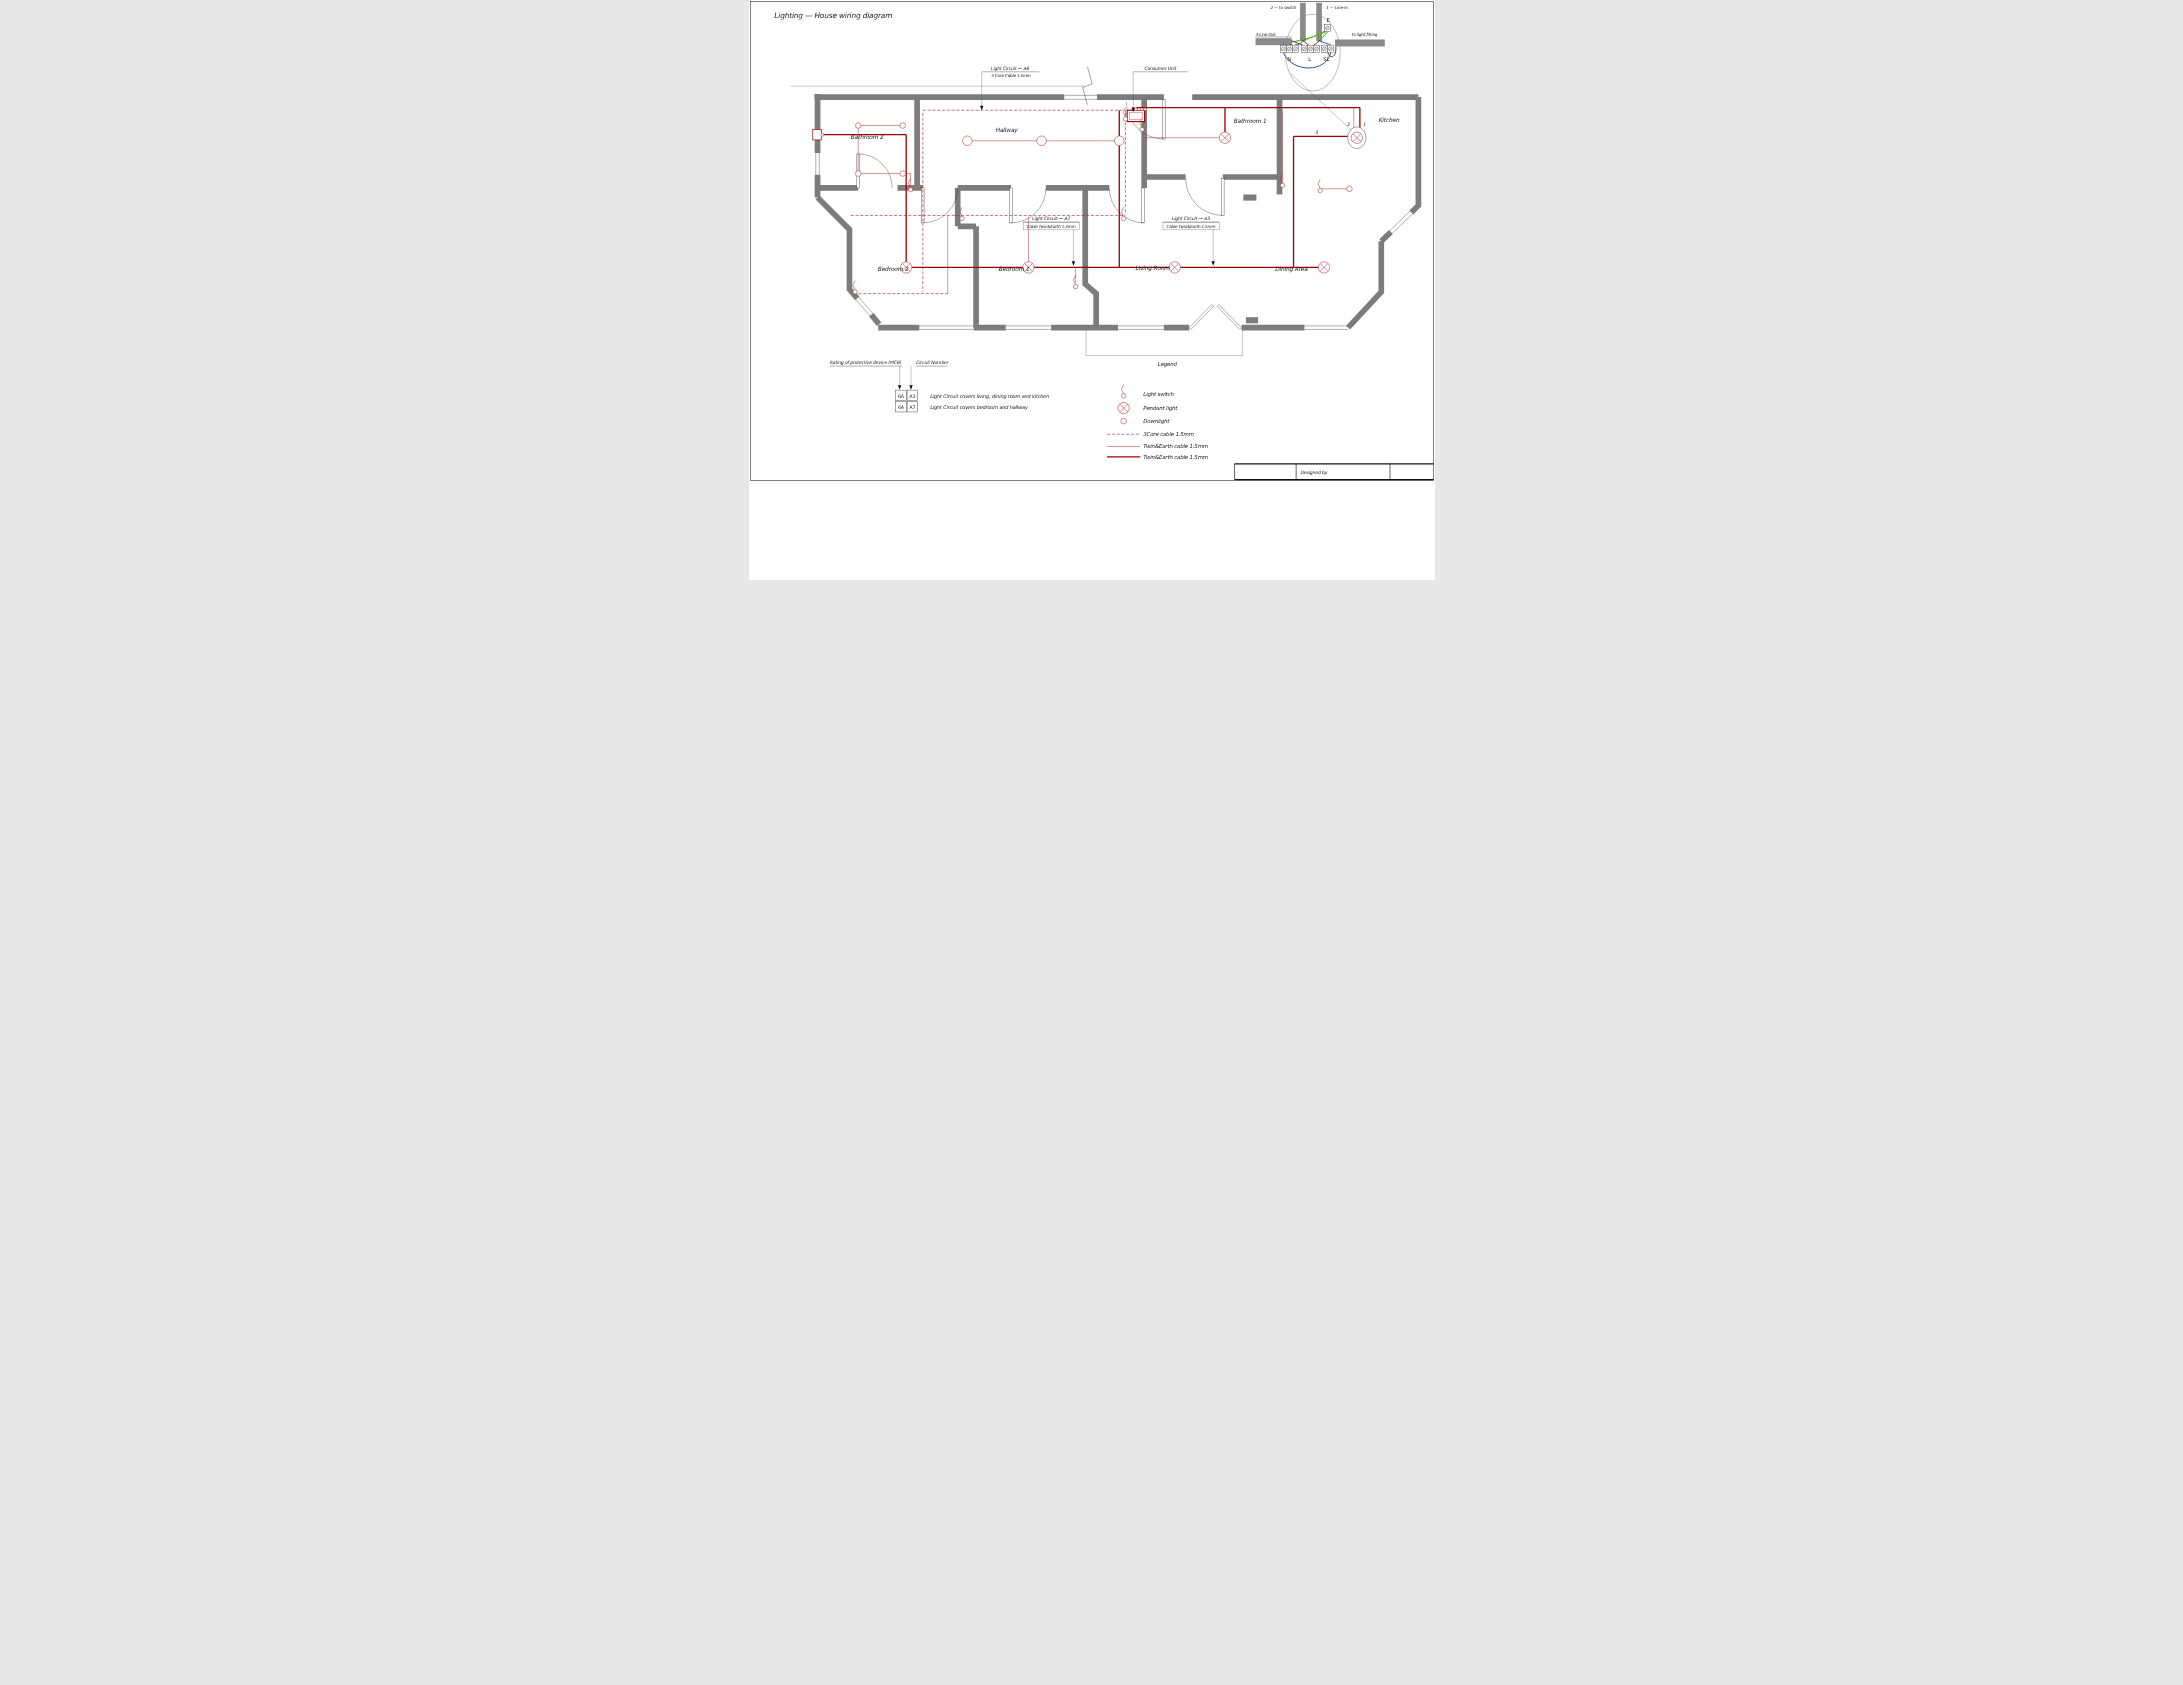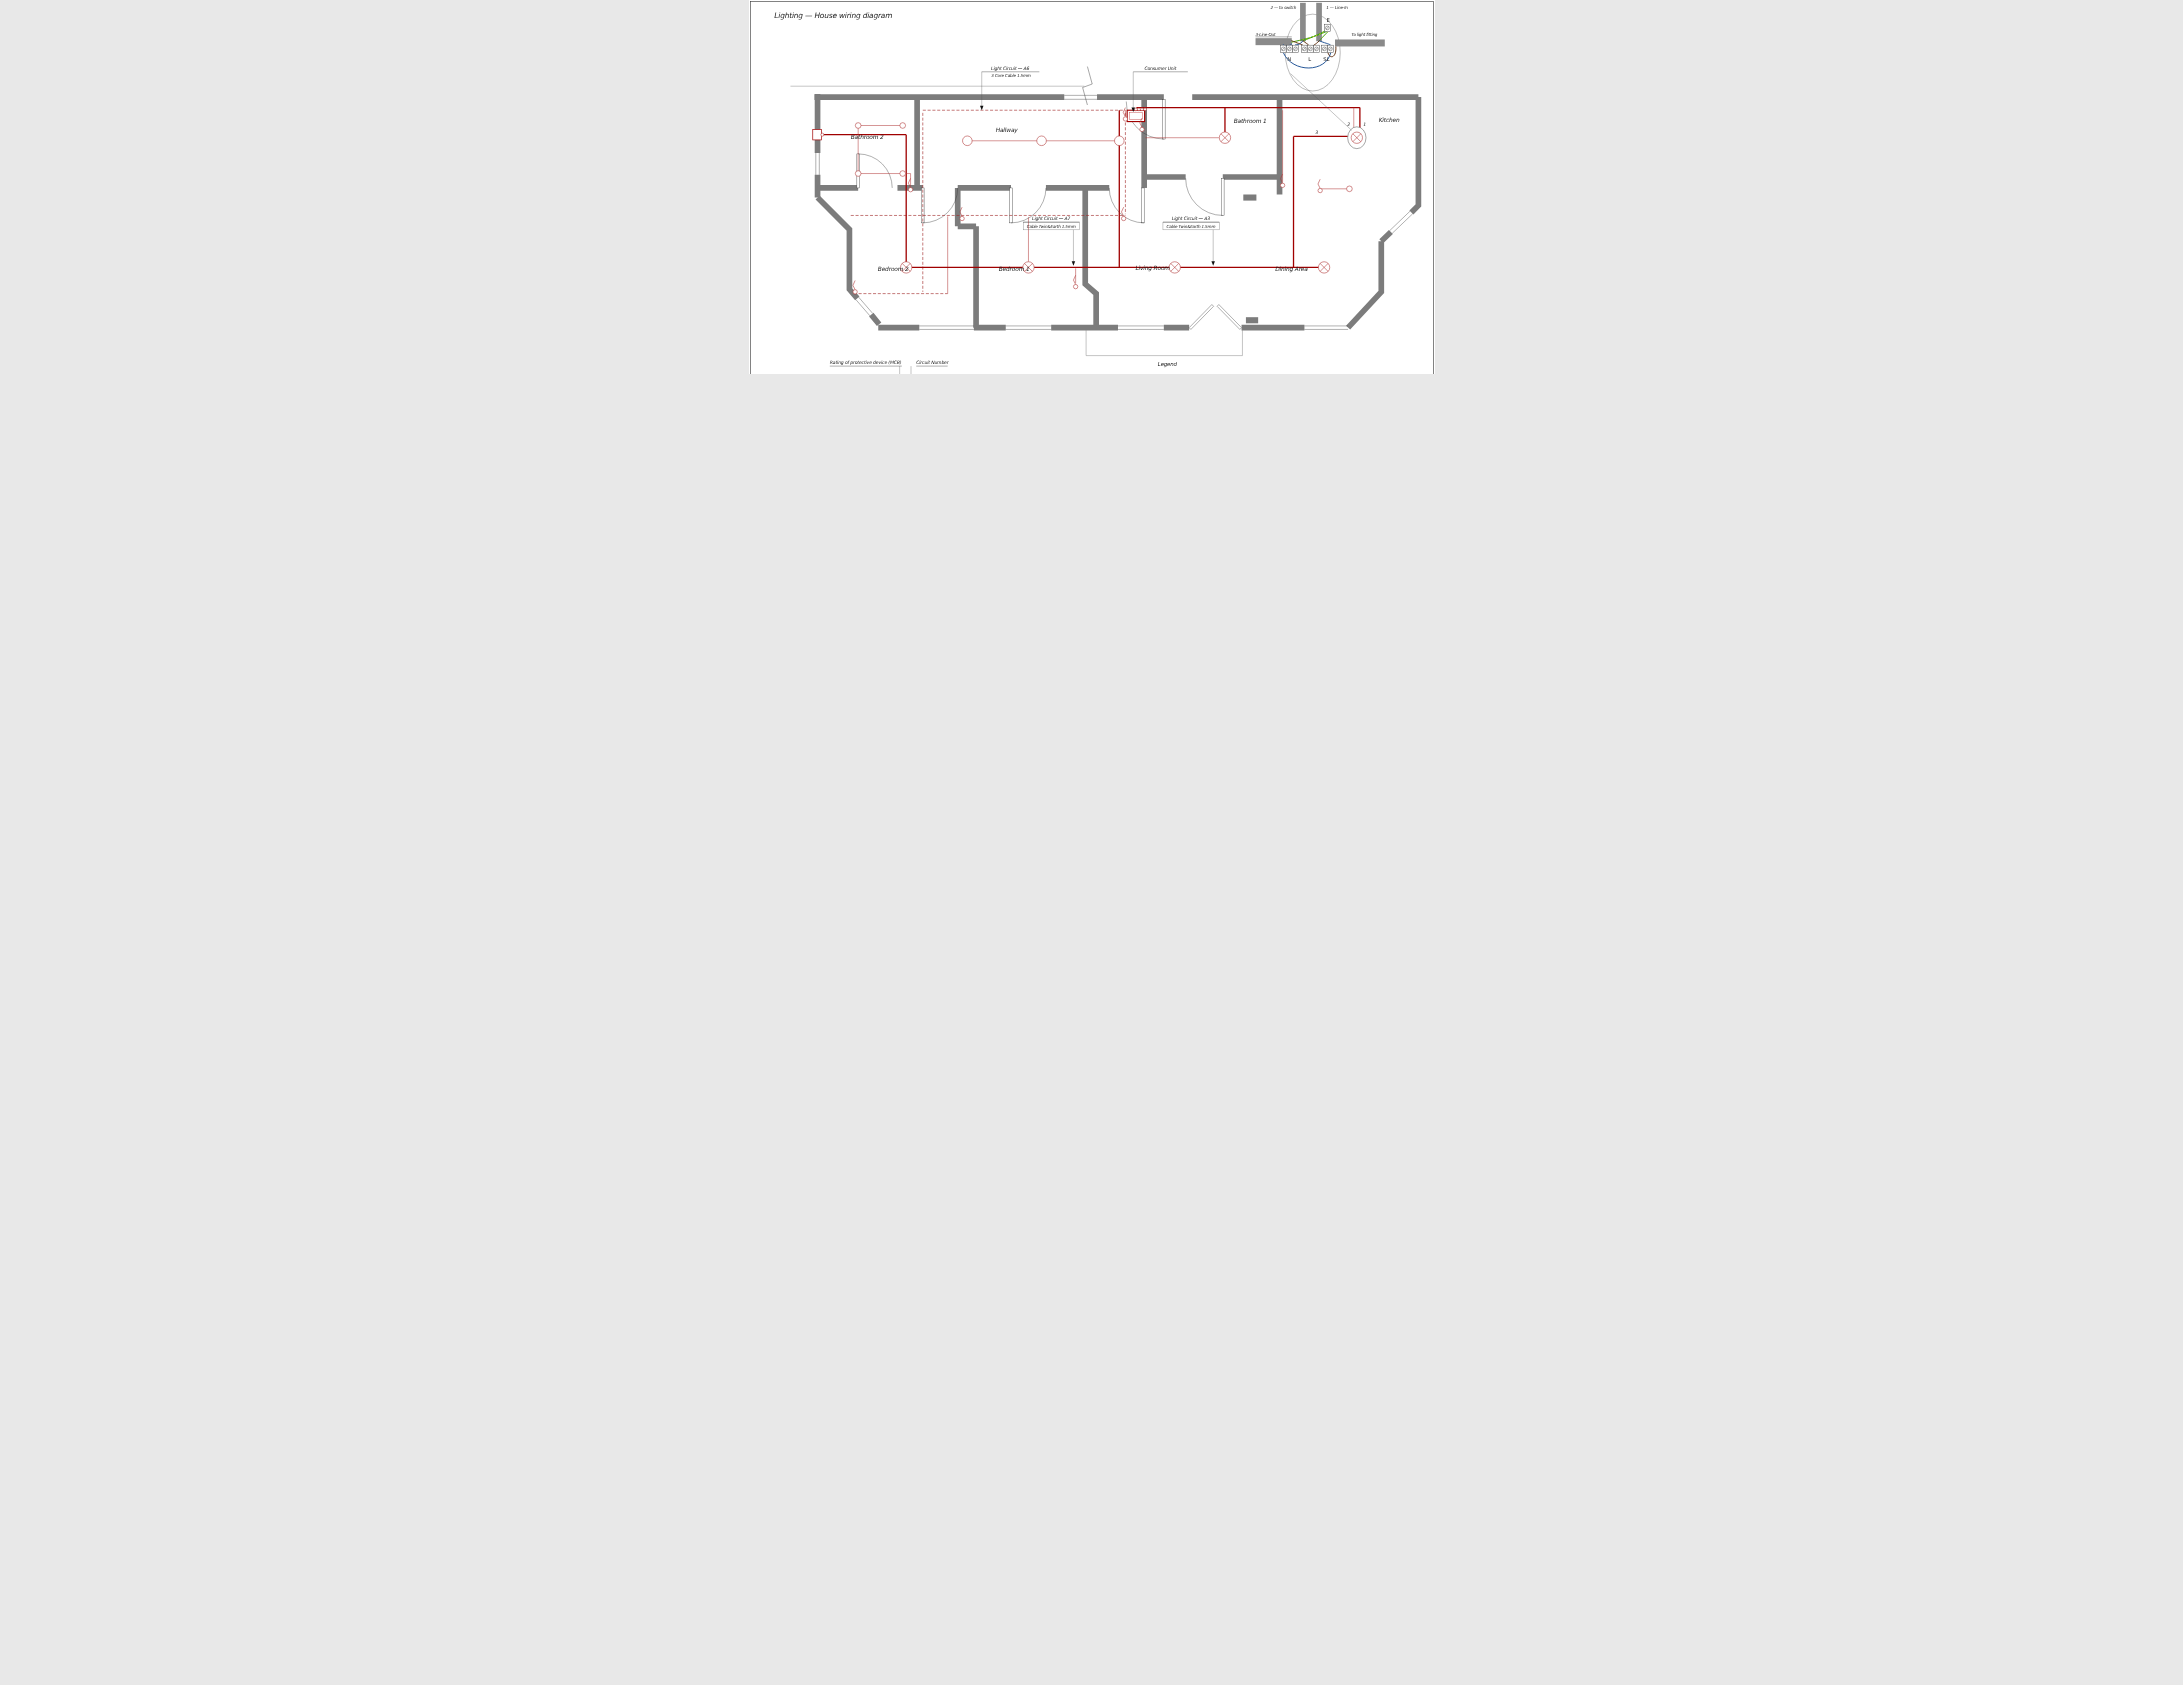--- a/index.html
+++ b/index.html
@@ -1,16 +1,16 @@
 <!DOCTYPE html>
 <html style="font-size:7px"><head>
 <meta charset="utf-8">
 <style>
   html,body{margin:0;padding:0;background:#e8e8e8;}
-  .page{width:686px;height:374px;background:#ffffff;position:relative;margin:0 auto;
+  .page{width:686px;height:580px;background:#ffffff;position:relative;margin:0 auto;
         font-family:"DejaVu Sans",sans-serif;}
   svg{display:block}
   text{font-family:"DejaVu Sans",sans-serif;fill:#1a1a1a;font-style:italic;letter-spacing:-0.4px;}
   .t-title{font-size:17px;}
   .t-room{font-size:13.5px;}
   .t-ann{font-size:10.5px;}
   .t-ann2{font-size:9.5px;}
   .t-sm{font-size:9.5px;font-style:italic;}
   .t-term{font-size:12px;font-style:normal;}
   .t-leg{font-size:12.5px;}

